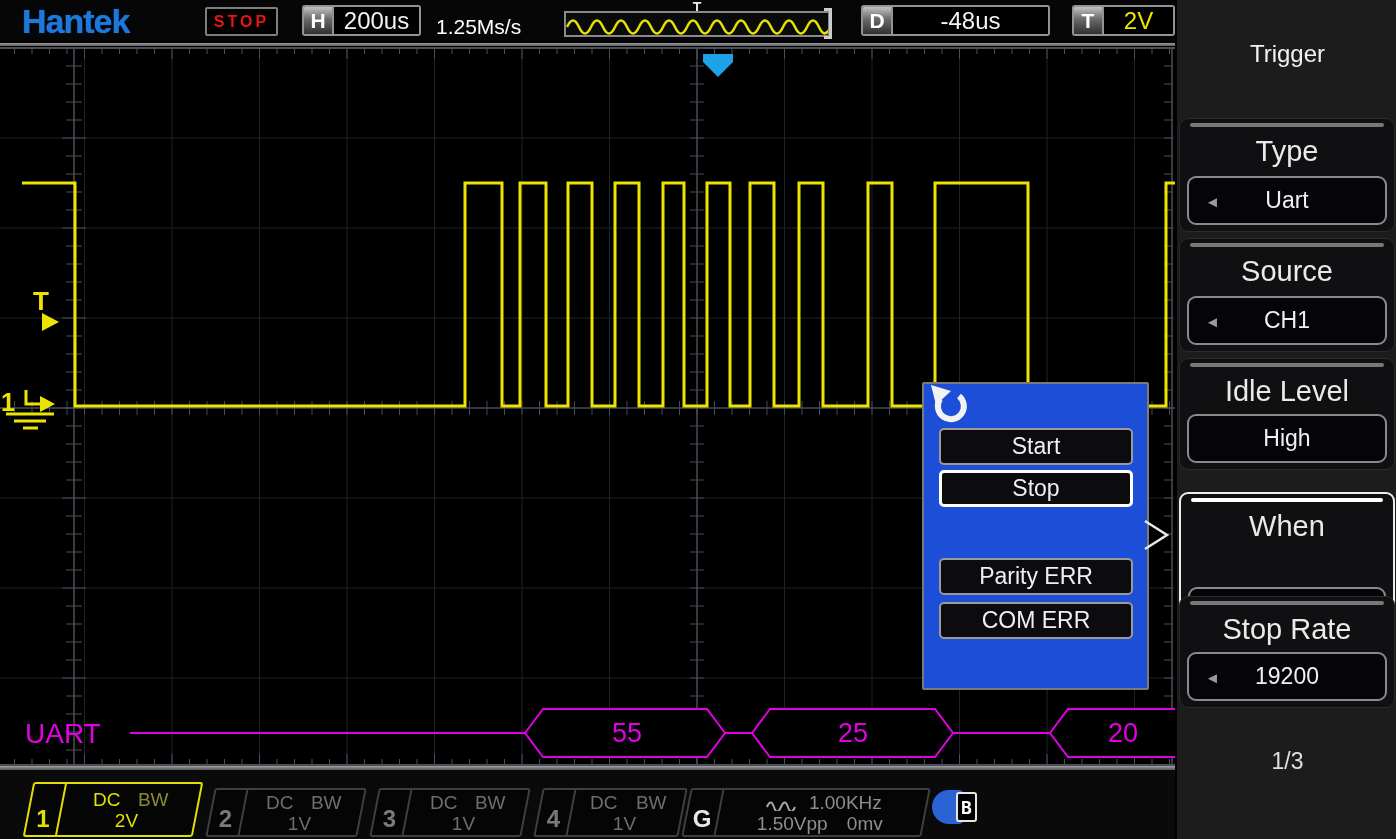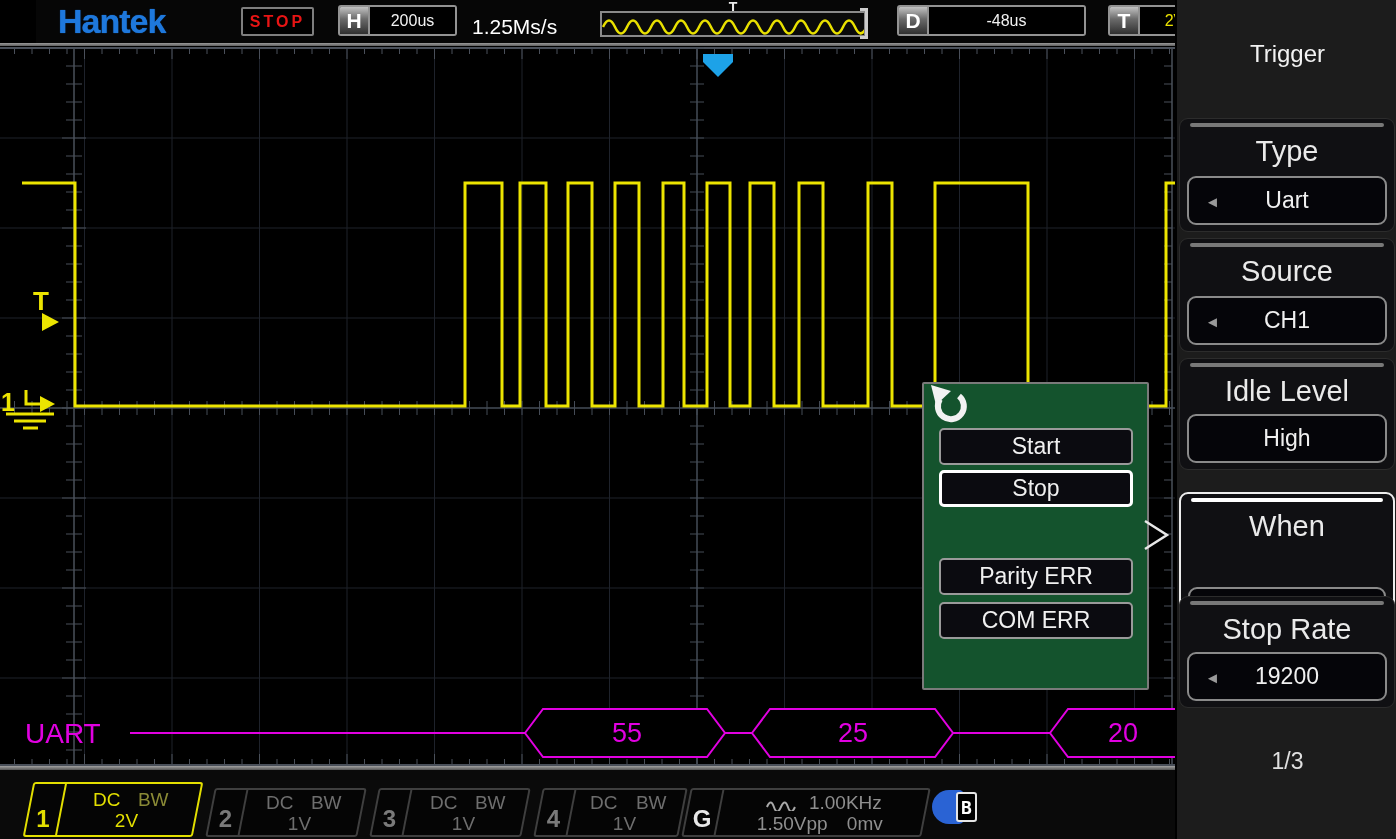--- a/index.html
+++ b/index.html
@@ -5,34 +5,34 @@
   * { margin:0; padding:0; box-sizing:border-box; }
   html,body { background:#000; }
   #stage {
     position:relative; width:1396px; height:839px; overflow:hidden;
     background:#000; font-family:"Liberation Sans", sans-serif;
     -webkit-font-smoothing:antialiased;
   }
   .abs { position:absolute; }
 
   
-  #topbar { left:0; top:0; width:1175px; height:43px; background:#060606;margin-left:36px; }
+  #topbar { left:0; top:0; width:1175px; height:43px; background:#060606; }
   #topbar-divider { left:0; top:43px; width:1175px; height:4px;
     background:linear-gradient(180deg,#9a9a9a,#4c4c4c); }
   .brand { left:22px; top:2px; font-size:34px; font-weight:bold; letter-spacing:-1px;
     color:#1e78dc; text-shadow:0 0 1px #1e78dc; }
   .stop-badge { left:205px; top:7px; width:73px; height:29px; background:#000;
     border:2px solid #7e7e7e; border-radius:2px; display:flex; align-items:center;
     justify-content:center; color:#e81414; font-weight:bold; font-size:16px; letter-spacing:3px; }
   .kv-box { top:5px; height:31px; border:2px solid #939393; border-radius:3px;
     display:flex; overflow:hidden; background:#000; }
   .kv-key { width:30px; background:linear-gradient(180deg,#c2c2c2 0%,#6a6a6a 45%,#303030 100%);
     color:#fff; font-weight:bold; font-size:21px; display:flex; align-items:center;
     justify-content:center; border-right:2px solid #939393; }
-  .kv-val { flex:1; color:#f2f2f2; font-size:16px; display:flex; align-items:center;
+  .kv-val { flex:1; color:#f2f2f2; font-size:24px; display:flex; align-items:center;
     justify-content:center; background:#000; }
   .rate { left:436px; top:15px; color:#ffffff; font-size:21px; }
   .preview { left:564px; top:11px; width:266px; height:26px; border:2px solid #8a8a8a;
     background:#0a0a0a; }
   .preview-t { left:689px; top:-1px; width:16px; text-align:center; color:#e8e8e8;
     font-weight:bold; font-size:14px; }
   .preview-bracket { left:824px; top:8px; width:8px; height:31px;
     border-right:3px solid #cccccc; border-top:3px solid #cccccc; border-bottom:3px solid #cccccc; }
 
   
@@ -55,21 +55,21 @@
   .sb-group.selected .sb-strip { background:#ffffff; }
   .sb-page { left:0; top:748px; width:221px; text-align:center; color:#e0e0e0; font-size:23px; }
 
   
   #scope { left:0; top:46px; width:1175px; height:722px; background:#000; overflow:hidden; }
   #scope svg { position:absolute; left:0; top:0; }
   #bottom-divider { left:0; top:766px; width:1175px; height:4px;
     background:linear-gradient(180deg,#a2a2a2,#555); }
 
   
-  #popup { left:922px; top:336px; width:227px; height:308px; background:#14532d;
+  #popup { left:922px; top:336px; width:227px; height:308px; background:#1d4ed8;
     border:2px solid #7a7a7a; border-radius:2px; }
   .pp-btn { position:absolute; left:15px; width:194px; height:37px; background:#0b0b10;
     border:2px solid #9a9a9a; border-radius:5px; display:flex; align-items:center;
     justify-content:center; color:#f0f0f0; font-size:23px; cursor:pointer; }
   .pp-btn.selected { border:3px solid #ffffff; }
   .pp-icon { position:absolute; left:12px; top:2px; }
 
   
   #bottombar { left:0; top:770px; width:1175px; height:69px; background:#0a0a0a; }
   .ch-tab { position:absolute; border:2px solid #3f3f3f; background:#050505;

